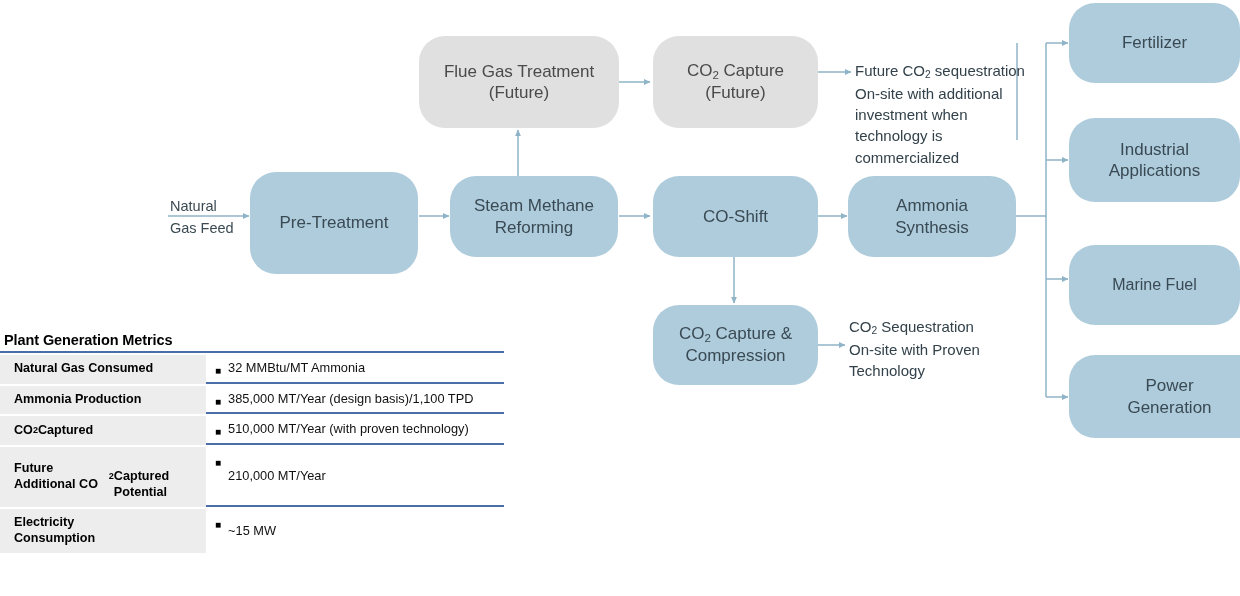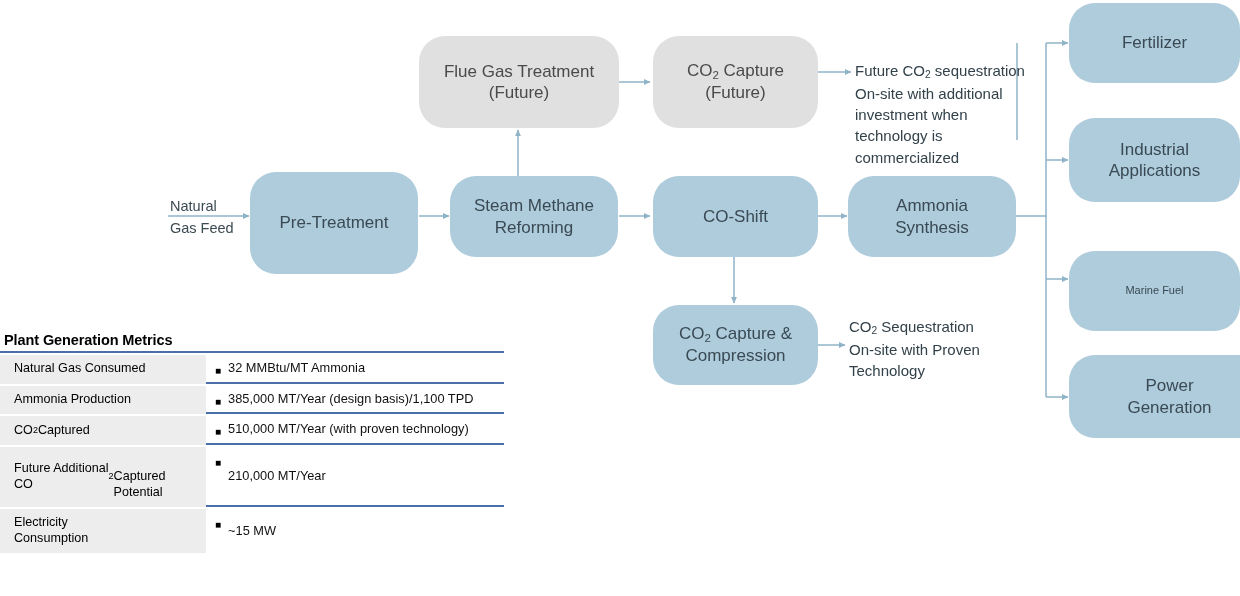--- a/index.html
+++ b/index.html
@@ -88,21 +88,21 @@
   .metric-row {
     display: flex;
     align-items: stretch;
     margin-bottom: 2px;
   }
   .metric-label {
     width: 206px;
     box-sizing: border-box;
     background: #ededed;
     font-size: 12.6px;
-    font-weight: normal;
+    font-weight: bold;
     color: #000000;
     display: flex;
     align-items: center;
     padding: 6px 8px 6px 14px;
     line-height: 1.27;
   }
   .metric-label sub { font-size: 0.72em; vertical-align: -0.25em; }
   .metric-value-cell {
     flex: 1;
     box-sizing: border-box;
@@ -201,21 +201,21 @@
   </div>
 
   <div class="node node-blue" style="left:1069px; top:3px; width:171px; height:80px; font-size:17px;">
     <span class="node-label">Fertilizer</span>
   </div>
 
   <div class="node node-blue" style="left:1069px; top:118px; width:171px; height:84px; font-size:17px;">
     <span class="node-label">Industrial<br>Applications</span>
   </div>
 
-  <div class="node node-blue" style="left:1069px; top:251px; width:171px; height:80px; font-size:11px;">
+  <div class="node node-blue" style="left:1069px; top:245px; width:171px; height:80px; font-size:16px;">
     <span class="node-label">Marine Fuel</span>
   </div>
 
   <div class="node node-blue" style="left:1069px; top:355px; width:201px; height:83px; font-size:17px;">
     <span class="node-label">Power<br>Generation</span>
   </div>
 
   <div class="annotation" style="left:855px; top:12px; width:205px;margin-top:48px;">Future CO<sub>2</sub> sequestration<br>On-site with additional<br>investment when<br>technology is<br>commercialized</div>
 
   <div class="annotation" style="left:849px; top:316px; width:180px;">CO<sub>2</sub> Sequestration<br>On-site with Proven<br>Technology</div>

